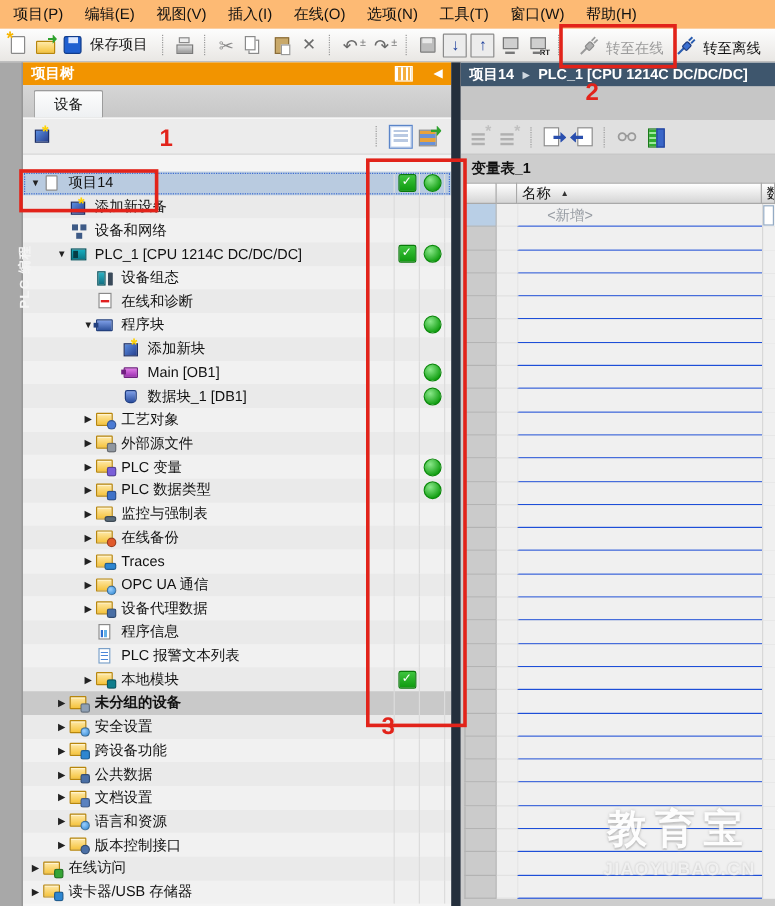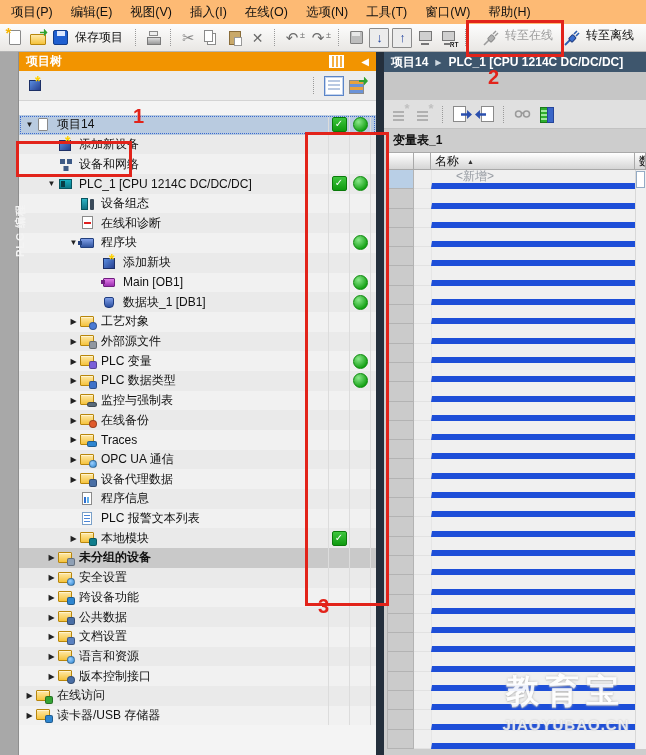--- a/index.html
+++ b/index.html
@@ -11,21 +11,21 @@
   .menubar{height:24px;background:#fdba74;display:flex;align-items:center;padding-left:6px;font-size:12.5px;}
   .menu-item{padding:3px 13px 3px 5px;white-space:nowrap;cursor:default;}
 
   
   .toolbar{height:27px;background:linear-gradient(#fdfdfd,#e9e7e4);border-bottom:1px solid #b5b5b5;
            display:flex;align-items:center;padding:0 4px;gap:2px;position:relative;}
   .tbtn{height:22px;min-width:21px;display:inline-flex;align-items:center;justify-content:center;position:relative;}
   .tlabel{font-size:12px;padding:0 6px 0 2px;white-space:nowrap;}
   .tlabel.disabled{color:#9b9b9b;}
   .tsep{width:1px;height:17px;border-left:1px dotted #9a9a9a;margin:0 4px;}
-  .online-cluster{margin-left:auto;display:flex;align-items:flex-start;gap:2px;padding-right:2px;}
+  .online-cluster{margin-left:auto;display:flex;align-items:flex-end;gap:2px;padding-right:2px;}
 
   .ic{width:20px;height:20px;display:inline-flex;align-items:center;justify-content:center;position:relative;font-size:13px;color:#666;}
   .ic::before,.ic::after{box-sizing:border-box;}
   .ic-page::before{content:"";width:12px;height:15px;background:#fff;border:1px solid #8a8a8a;border-radius:1px;}
   .ic-new::after{content:"*";position:absolute;left:1px;top:-4px;color:#f7b500;font-weight:bold;font-size:15px;}
   .ic-open::before{content:"";width:16px;height:11px;background:linear-gradient(#ffe9a8,#f5c33c);border:1px solid #b8860b;border-radius:1px;margin-top:3px;}
   .ic-open::after{content:"";position:absolute;right:0;top:1px;width:8px;height:8px;background:#2fa32f;
       clip-path:polygon(0 40%,55% 40%,55% 0,100% 50%,55% 100%,55% 60%,0 60%);}
   .ic-save::before{content:"";width:15px;height:15px;background:#1f5fd0;border:1px solid #123c8a;border-radius:2px;}
   .ic-save::after{content:"";position:absolute;top:3px;left:6px;width:8px;height:5px;background:#dce8ff;}
@@ -165,21 +165,21 @@
   .tag-table{flex:1;display:flex;flex-direction:column;background:#cdcdcd;overflow:hidden;}
   .thead{height:18px;display:flex;padding-left:3px;}
   .th{background:linear-gradient(#ffffff,#d5d5d5);border:1px solid #a9a9a9;border-left:none;font-size:12px;
       display:flex;align-items:center;padding:0 4px;box-sizing:border-box;overflow:hidden;white-space:nowrap;}
   .th:first-child{border-left:1px solid #a9a9a9;}
   .sort-arrow{font-size:7px;margin-left:8px;color:#333;}
   .trow2{height:19.3px;display:flex;padding-left:3px;}
   .rh{width:27px;flex:0 0 27px;background:#cbcbcb;border:1px solid #b3b3b3;border-top:none;box-sizing:border-box;}
   .rh.sel{background:#b9cfe6;}
   .c2{width:17px;flex:0 0 17px;background:#efefef;border-bottom:1px solid #e2e2e2;box-sizing:border-box;}
-  .cname{width:204px;flex:0 0 204px;background:#f0f0f0;border-bottom:6px solid #1d4ed8;border-left:1px solid #e6e6e6;
+  .cname{width:204px;flex:0 0 204px;background:#f0f0f0;border-bottom:1px solid #1d4ed8;border-left:1px solid #e6e6e6;
          box-sizing:border-box;font-size:12px;display:flex;align-items:center;overflow:hidden;white-space:nowrap;}
   .newtag{color:#979ca3;padding-left:24px;}
   .ctype{flex:1;background:#f0f0f0;border-left:1px solid #d8d8d8;box-sizing:border-box;display:flex;align-items:center;}
   .type-input{width:100%;height:15px;background:#fff;border:1px solid #94abc4;margin-right:1px;}
 
   
   .watermark{position:absolute;right:2px;bottom:22px;width:156px;text-align:center;color:#fff;opacity:.93;pointer-events:none;z-index:5;}
   .wm1{font-size:33px;font-weight:bold;letter-spacing:7px;text-shadow:0 0 3px #b5b5b5,0 1px 1px #c9c9c9;}
   .wm2{font-size:15px;font-weight:bold;letter-spacing:1px;color:#f0f0f0;text-shadow:0 0 2px #bbb;margin-top:2px;}
 
@@ -296,20 +296,23 @@
     <div class="side-strip">
       <span class="vtext">PLC 编程</span>
     </div>
 
     <div class="tree-panel">
       <div class="panel-header">
         <span>项目树</span>
         <span class="ph-spacer"></span>
         <span class="ic-overview"></span>
         <span class="collapse-left">◀</span>
+      </div>
+      <div class="tab-bar">
+        <div class="tab">设备</div>
       </div>
       <div class="tree-toolbar">
         <span class="ti ti-add-device" style="width:18px;height:16px"></span>
         <span class="tt-spacer"></span>
         <span class="tsep"></span>
         <span class="ic-detailsview"></span>
         <span class="ic-neweditor"></span>
       </div>
       <div class="tree-list" id="tree-list">
           <div class="trow selected">

